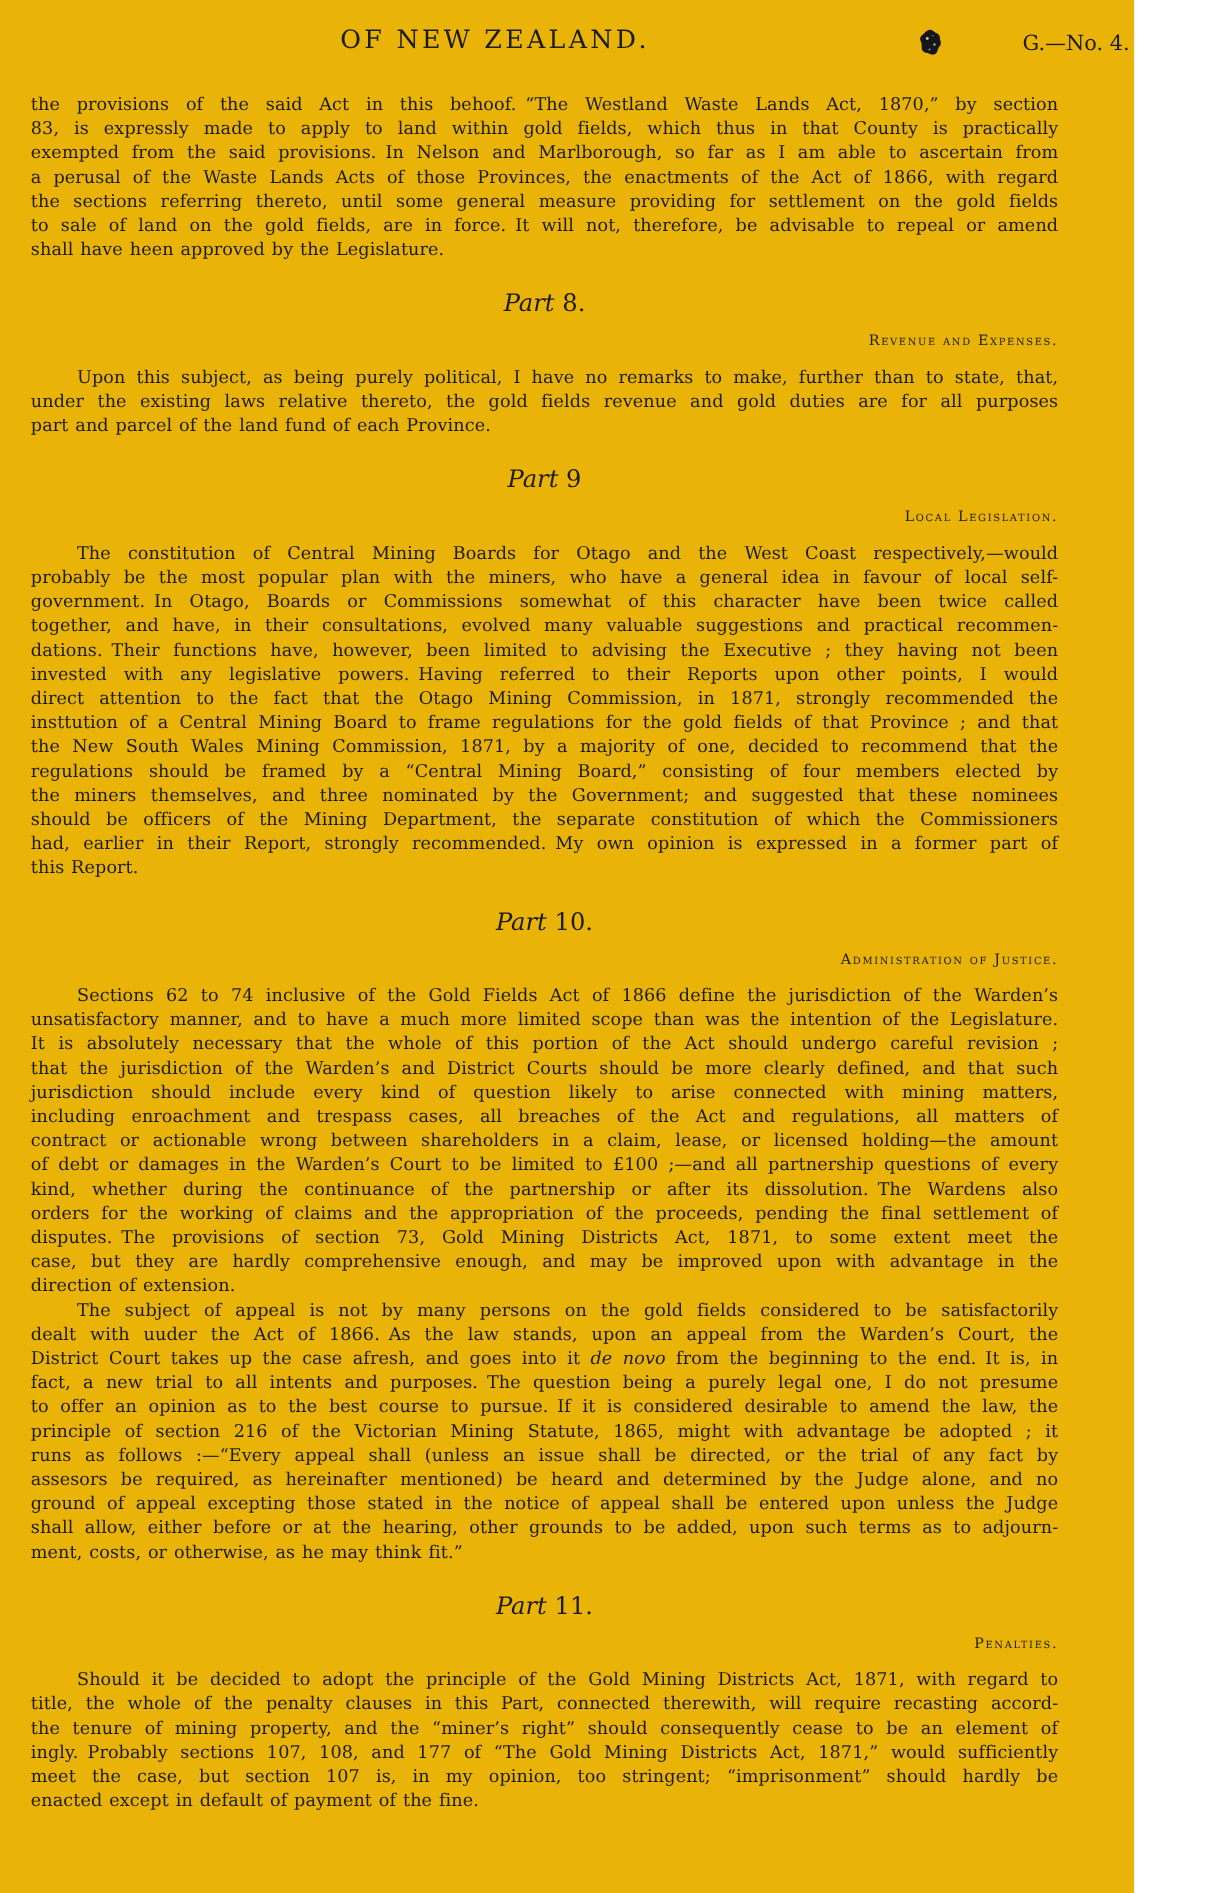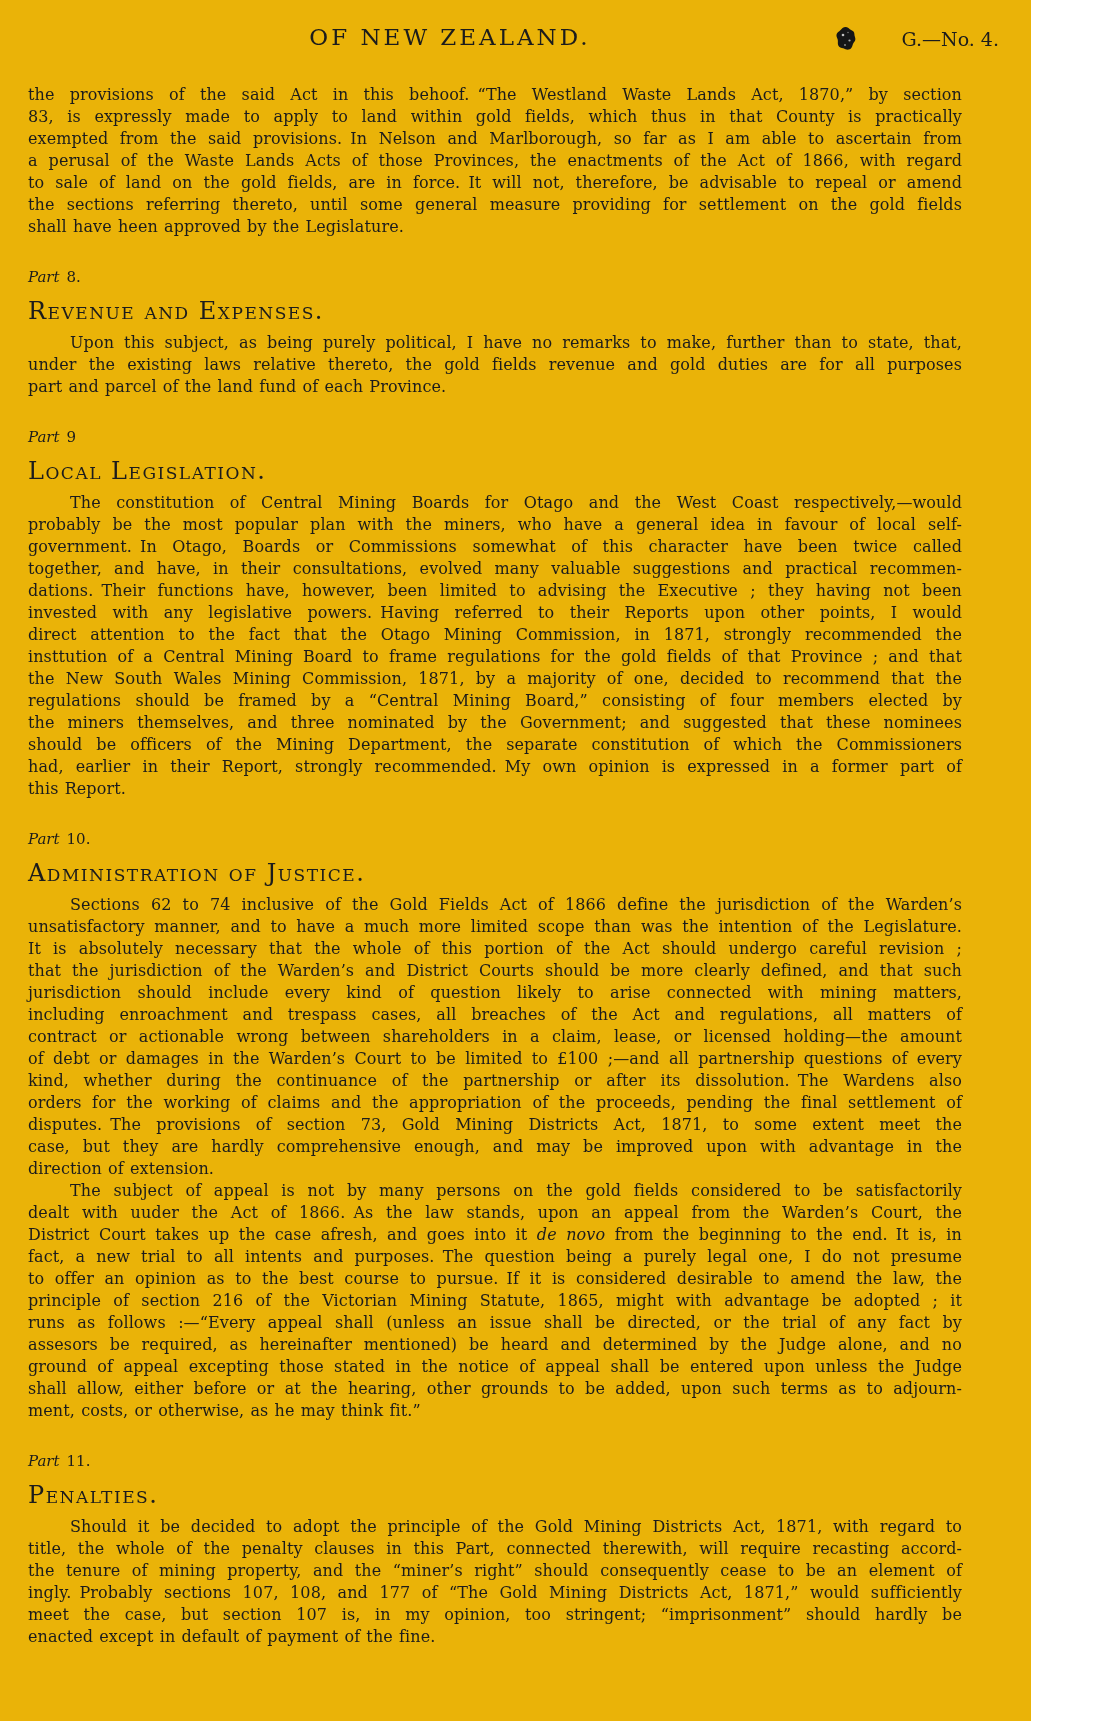--- a/index.html
+++ b/index.html
@@ -11,36 +11,36 @@
     font-family: "DejaVu Serif", "Liberation Serif", serif;
     color: #1c1c1c;
     overflow: hidden;
   }
   .header { position: relative; margin-top: 24px; height: 32px; }
   .running-title {
     position: absolute; left: 0; top: 0; width: 900px;
     text-align: center; font-size: 23px; letter-spacing: 3px;
     white-space: nowrap;
   }
-  .doc-ref { position: absolute; right: 32px; top: 4px; font-size: 19px; white-space: nowrap; }
+  .doc-ref { position: absolute; right: 4px; top: 4px; font-size: 19px; white-space: nowrap; }
   .ornament { position: absolute; right: 172px; top: 2px; line-height: 0; }
   .text-block { margin-left: 28px; width: 934px; margin-top: 28px; }
   .para { margin: 0; font-size: 16px; line-height: 22px; word-spacing: 1px; letter-spacing: 0.1px; }
   .line { display: block; text-align: justify; text-align-last: justify; }
   .para .line:last-child { text-align-last: left; }
   .para .line:first-child { text-indent: 42px; }
   .para.continuation .line:first-child { text-indent: 0; }
   .part-heading {
-    font-weight: normal; font-size: 15px;
+    text-align: center; font-weight: normal; font-size: 22px;
     margin: 28px 0 0; line-height: 22px;
   }
   .part-word { font-style: italic; margin-right: 7px; }
   .section-subtitle {
-    text-align: left; font-weight: normal; font-variant: small-caps;
-    font-size: 24px; letter-spacing: 1.5px; margin: 12px 0 0; line-height: 22px;
+    text-align: right; font-weight: normal; font-variant: small-caps;
+    font-size: 13px; letter-spacing: 1.5px; margin: 12px 0 0; line-height: 22px;
   }
   .section-subtitle + .para { margin-top: 10px; }
   .para + .para { margin-top: 0; }
   .speck { position: absolute; background: #555; border-radius: 50%; }
   i { font-style: italic; }
 </style>
 </head>
 <body>
 
 <div class="page">
@@ -59,22 +59,22 @@
     <div class="doc-ref">G.—No. 4.</div>
   </div>
 
   <div class="text-block">
 
     <p class="para continuation">
         <span class="line">the provisions of the said Act in this behoof. “The Westland Waste Lands Act, 1870,” by section</span>
         <span class="line">83, is expressly made to apply to land within gold fields, which thus in that County is practically</span>
         <span class="line">exempted from the said provisions. In Nelson and Marlborough, so far as I am able to ascertain from</span>
         <span class="line">a perusal of the Waste Lands Acts of those Provinces, the enactments of the Act of 1866, with regard</span>
+        <span class="line">the sections referring thereto, until some general measure providing for settlement on the gold fields</span>
         <span class="line">to sale of land on the gold fields, are in force. It will not, therefore, be advisable to repeal or amend</span>
-        <span class="line">the sections referring thereto, until some general measure providing for settlement on the gold fields</span>
         <span class="line">shall have heen approved by the Legislature.</span>
       </p>
 
     <section>
       <h2 class="part-heading"><span class="part-word">Part</span><span>8.</span></h2>
       <h3 class="section-subtitle">Revenue and Expenses.</h3>
       <p class="para">
           <span class="line">Upon this subject, as being purely political, I have no remarks to make, further than to state, that,</span>
           <span class="line">under the existing laws relative thereto, the gold fields revenue and gold duties are for all purposes</span>
           <span class="line">part and parcel of the land fund of each Province.</span>

